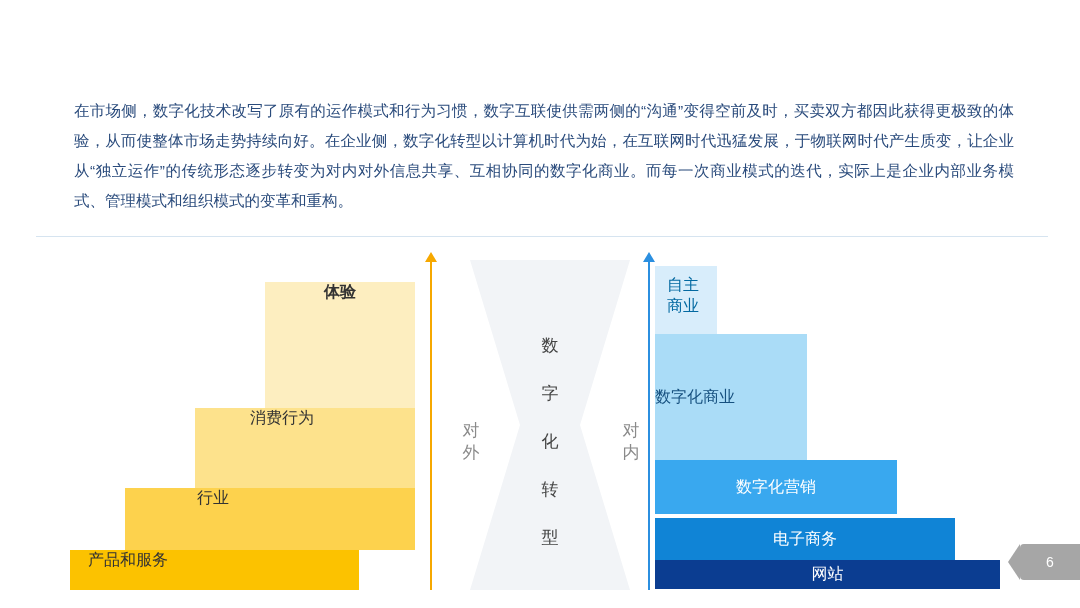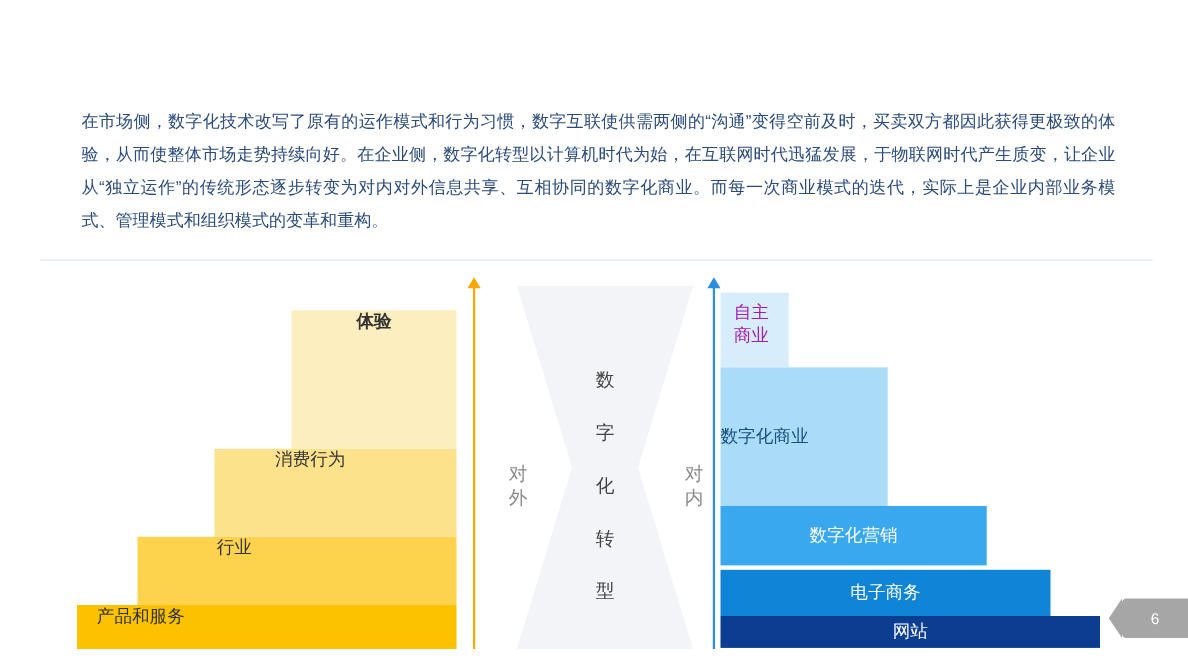--- a/index.html
+++ b/index.html
@@ -109,21 +109,21 @@
   }
   .step {
     position: absolute;
     display: flex;
     box-sizing: border-box;
   }
   .step span {
     font-size: 16px;
     color: #333;
   }
-  .step-1 { left: 0px;   top: 290px; width: 345px; height: 40px; background: #fcc200; padding-left: 18px; }
+  .step-1 { left: 0px;   top: 290px; width: 289px; height: 40px; background: #fcc200; padding-left: 18px; }
   .step-2 { left: 55px;  top: 228px; width: 290px; height: 62px; background: #fdd24d; padding-left: 72px; }
   .step-3 { left: 125px; top: 148px; width: 220px; height: 80px; background: #fde28c; padding-left: 55px; }
   .step-4 { left: 195px; top: 22px;  width: 150px; height: 126px; background: #fdeec0; justify-content: center; }
   .step-4 span { font-weight: bold; }
 
   .axis-left {
     position: absolute;
     left: 430px;
     top: 24px;
     width: 2px;
@@ -199,21 +199,21 @@
   .rstep {
     position: absolute;
     display: flex;
     align-items: center;
     justify-content: flex-end;
     box-sizing: border-box;
     padding-right: 16px;
   }
   .rstep span { font-size: 16px; }
   .rstep-1 { left: 0px;   top: 6px;   width: 62px;  height: 68px;  background: #d8edfb; align-items: flex-start; justify-content: flex-start; padding: 8px 0 0 12px; }
-  .rstep-1 span { color: #a21caf; line-height: 21px; }
+  .rstep-1 span { color: #0369a1; line-height: 21px; }
   .rstep-2 { left: 0px;   top: 74px;  width: 152px; height: 126px; background: #aadcf7; justify-content: flex-start; padding: 0; }
   .rstep-2 span { color: #16507f; }
   .rstep-3 { left: 0px;   top: 200px; width: 242px; height: 54px;  background: #39a8ef; justify-content: center; padding: 0; }
   .rstep-3 span { color: #ffffff; }
   .rstep-4 { left: 0px;   top: 258px; width: 300px; height: 42px;  background: #1084d6; justify-content: center; padding: 12px; }
   .rstep-4 span { color: #ffffff; }
   .rstep-5 { left: 0px;   top: 300px; width: 345px; height: 29px;  background: #0b3d91; justify-content: center; padding: 0; }
   .rstep-5 span { color: #ffffff; }
 
   

